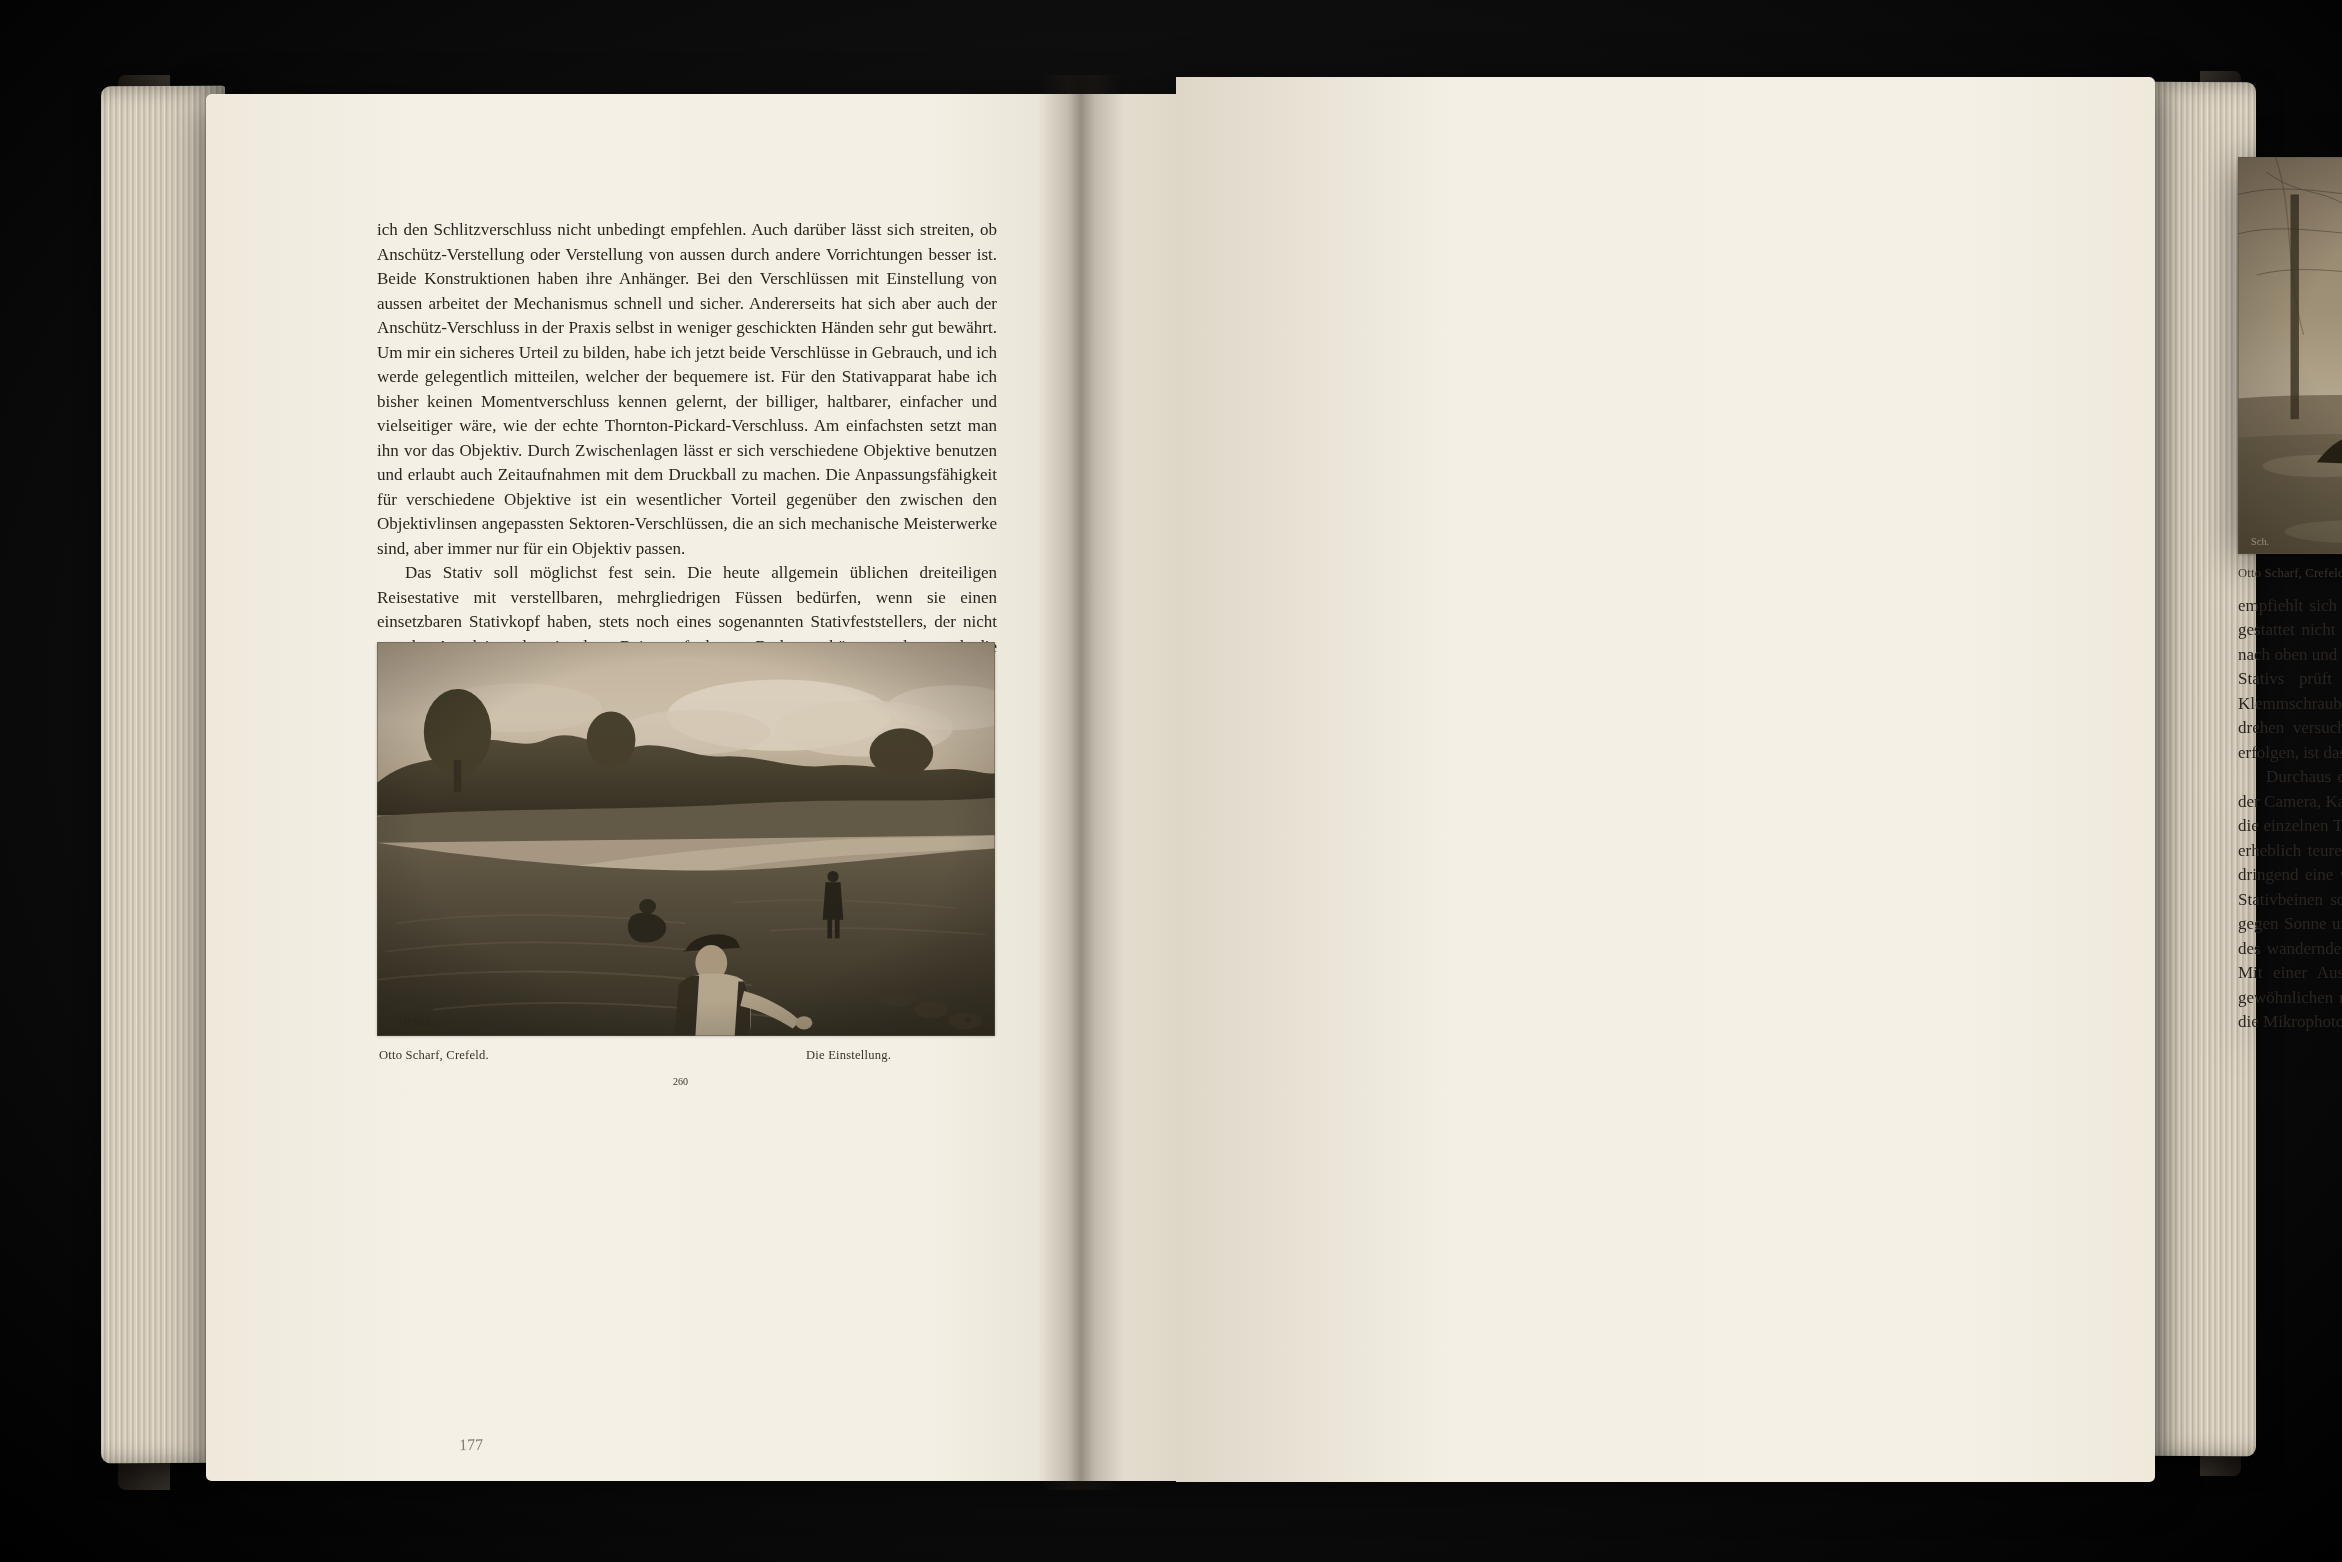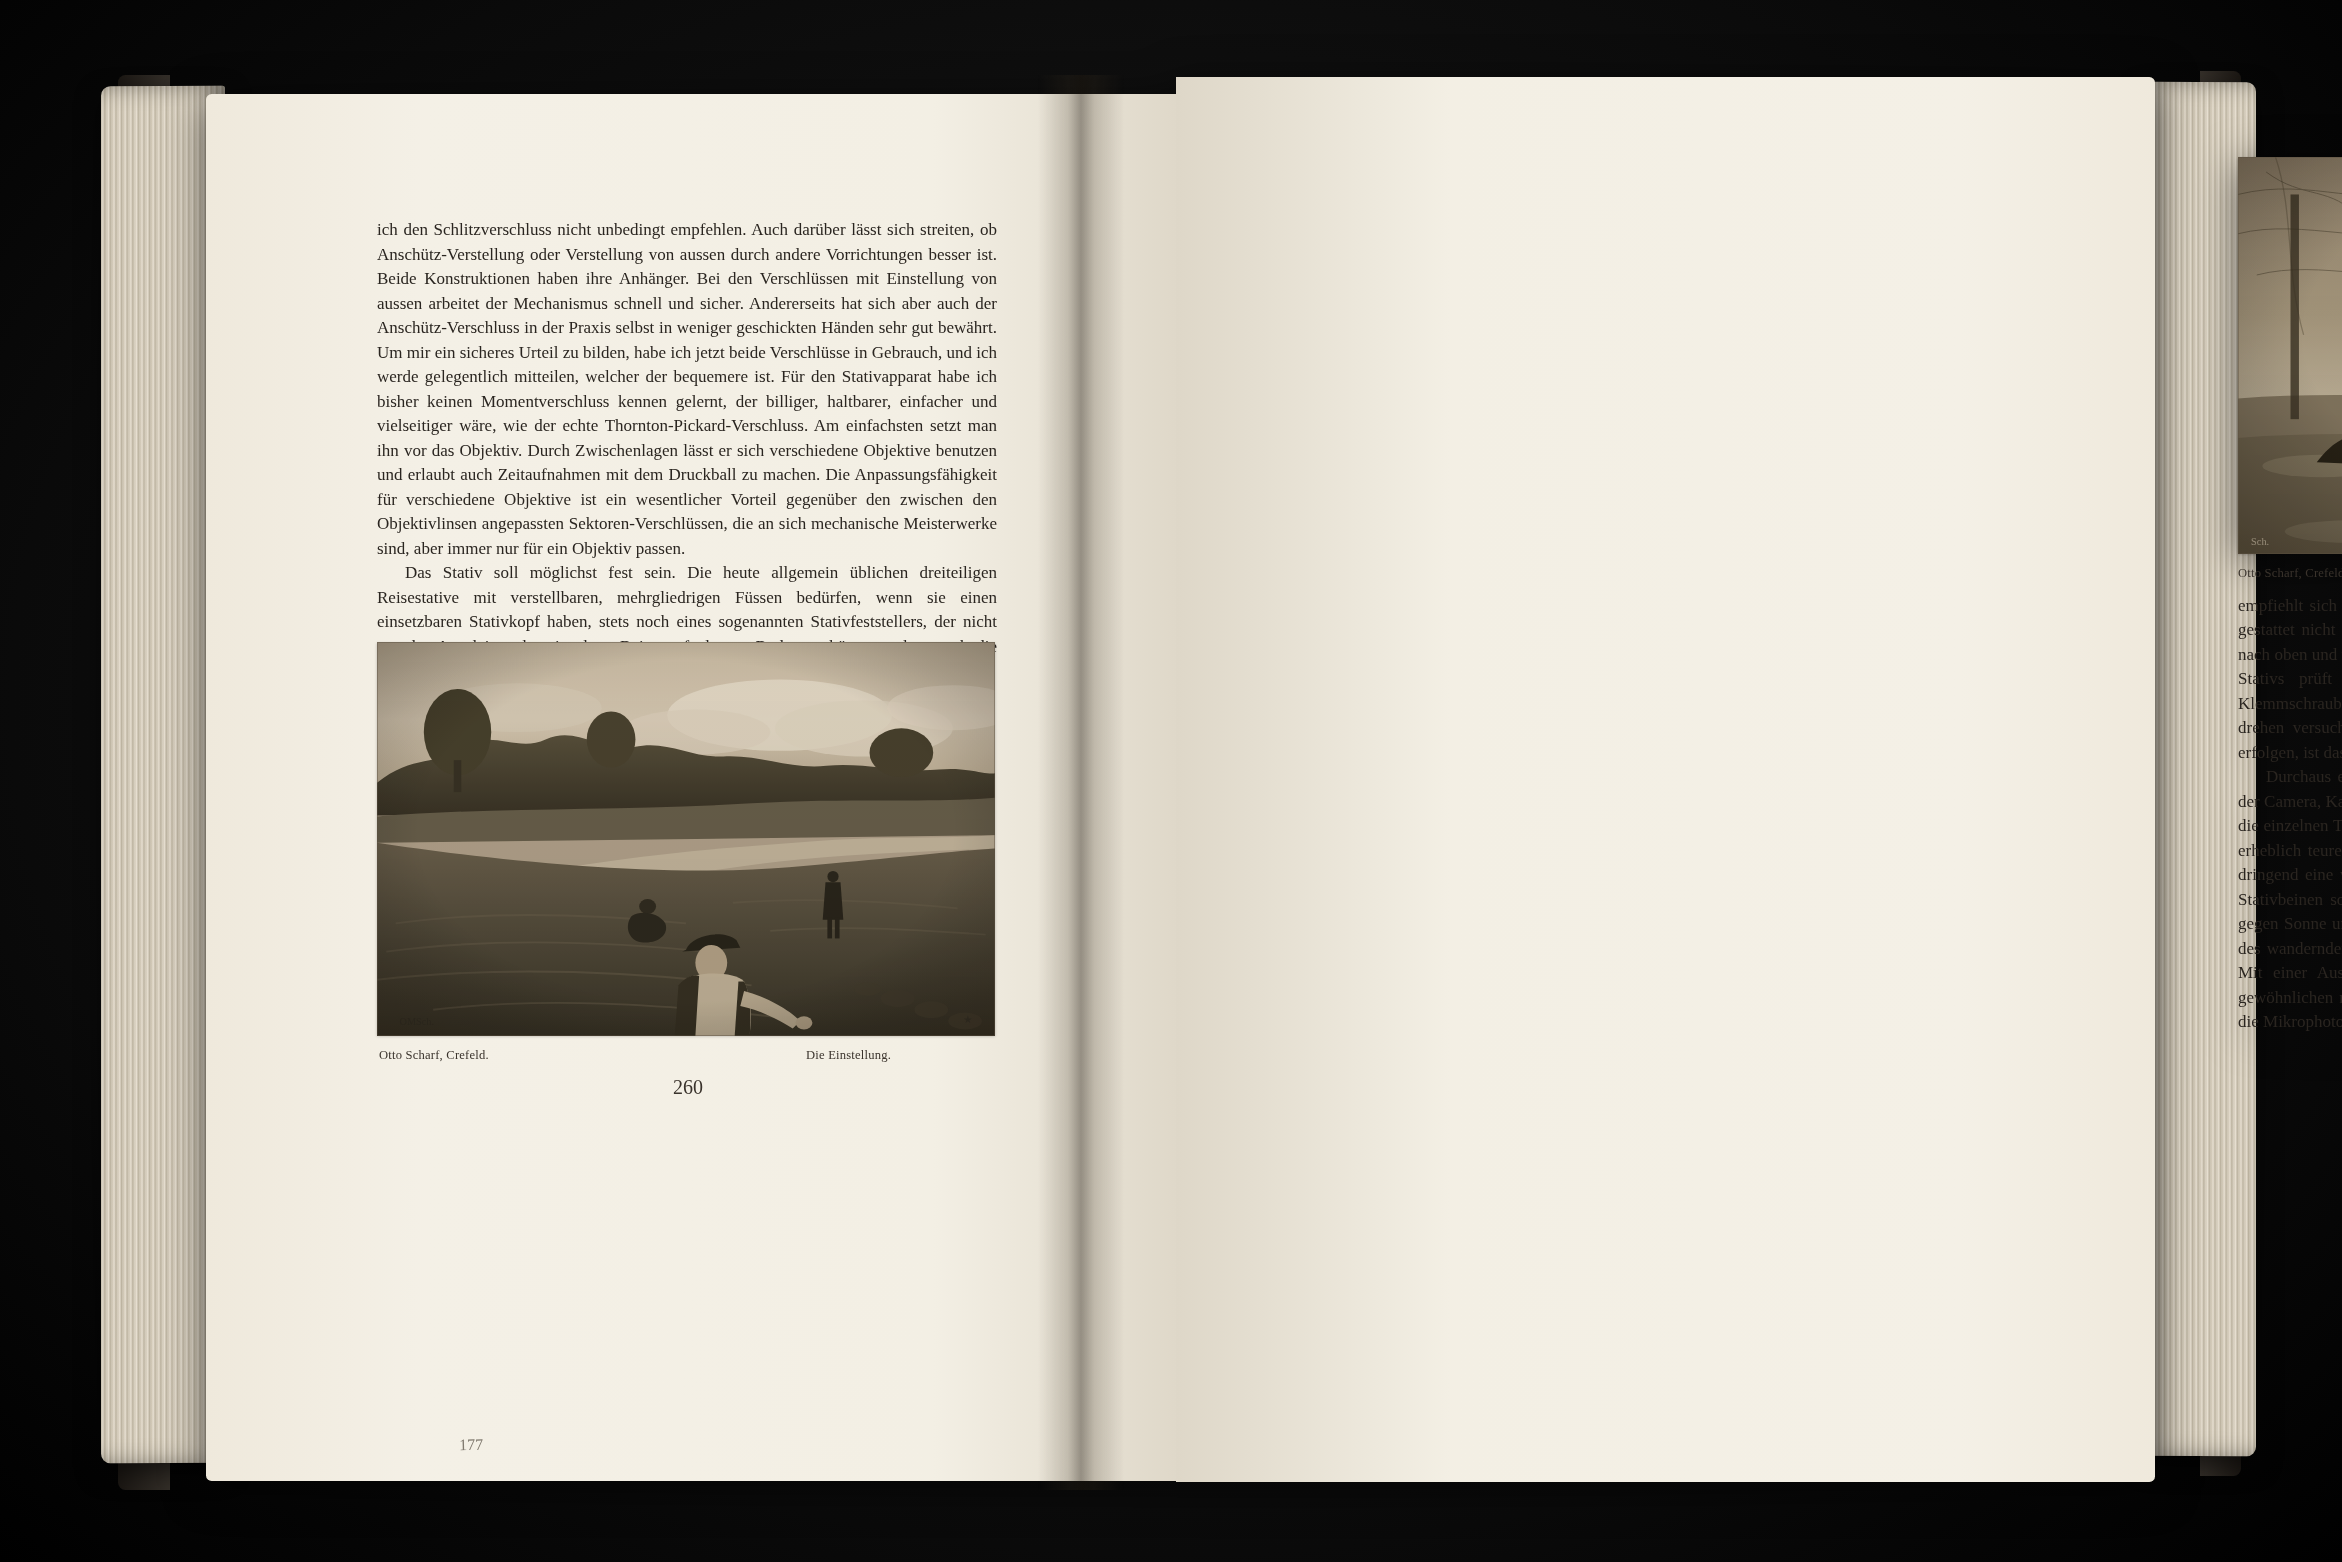--- a/index.html
+++ b/index.html
@@ -199,21 +199,21 @@
 
   .right-col-body {
     left: 1062px;
     top: 517px;
     width: 630px;
   }
 
   .folio {
     position: absolute;
     font-family: "Liberation Serif", serif;
-    font-size: 20px;
+    font-size: 10px;
     color: #3a332c;
   }
   .folio-left  { left: 467px;  top: 982px; }
 
   
   .pencil {
     position: absolute;
     font-family: "Liberation Serif", serif;
     font-size: 16px;
     color: #6d665b;

